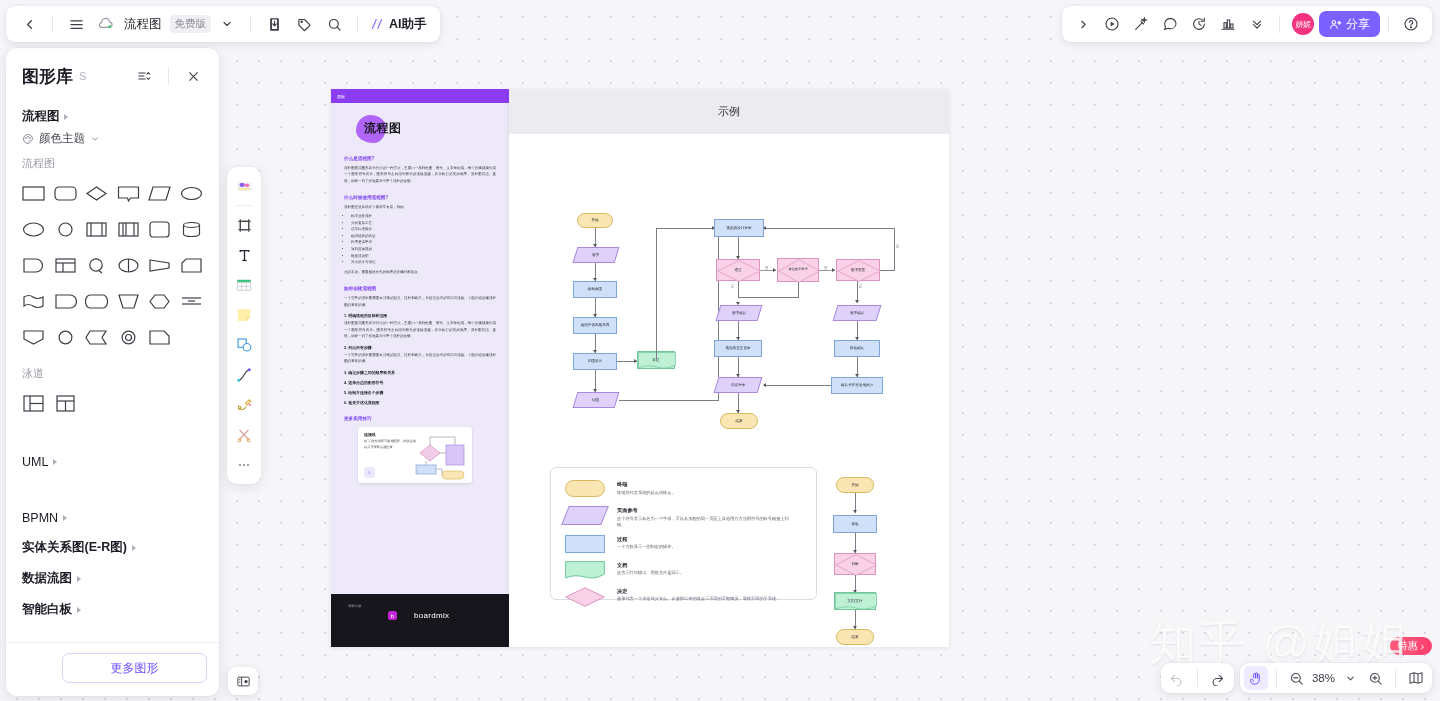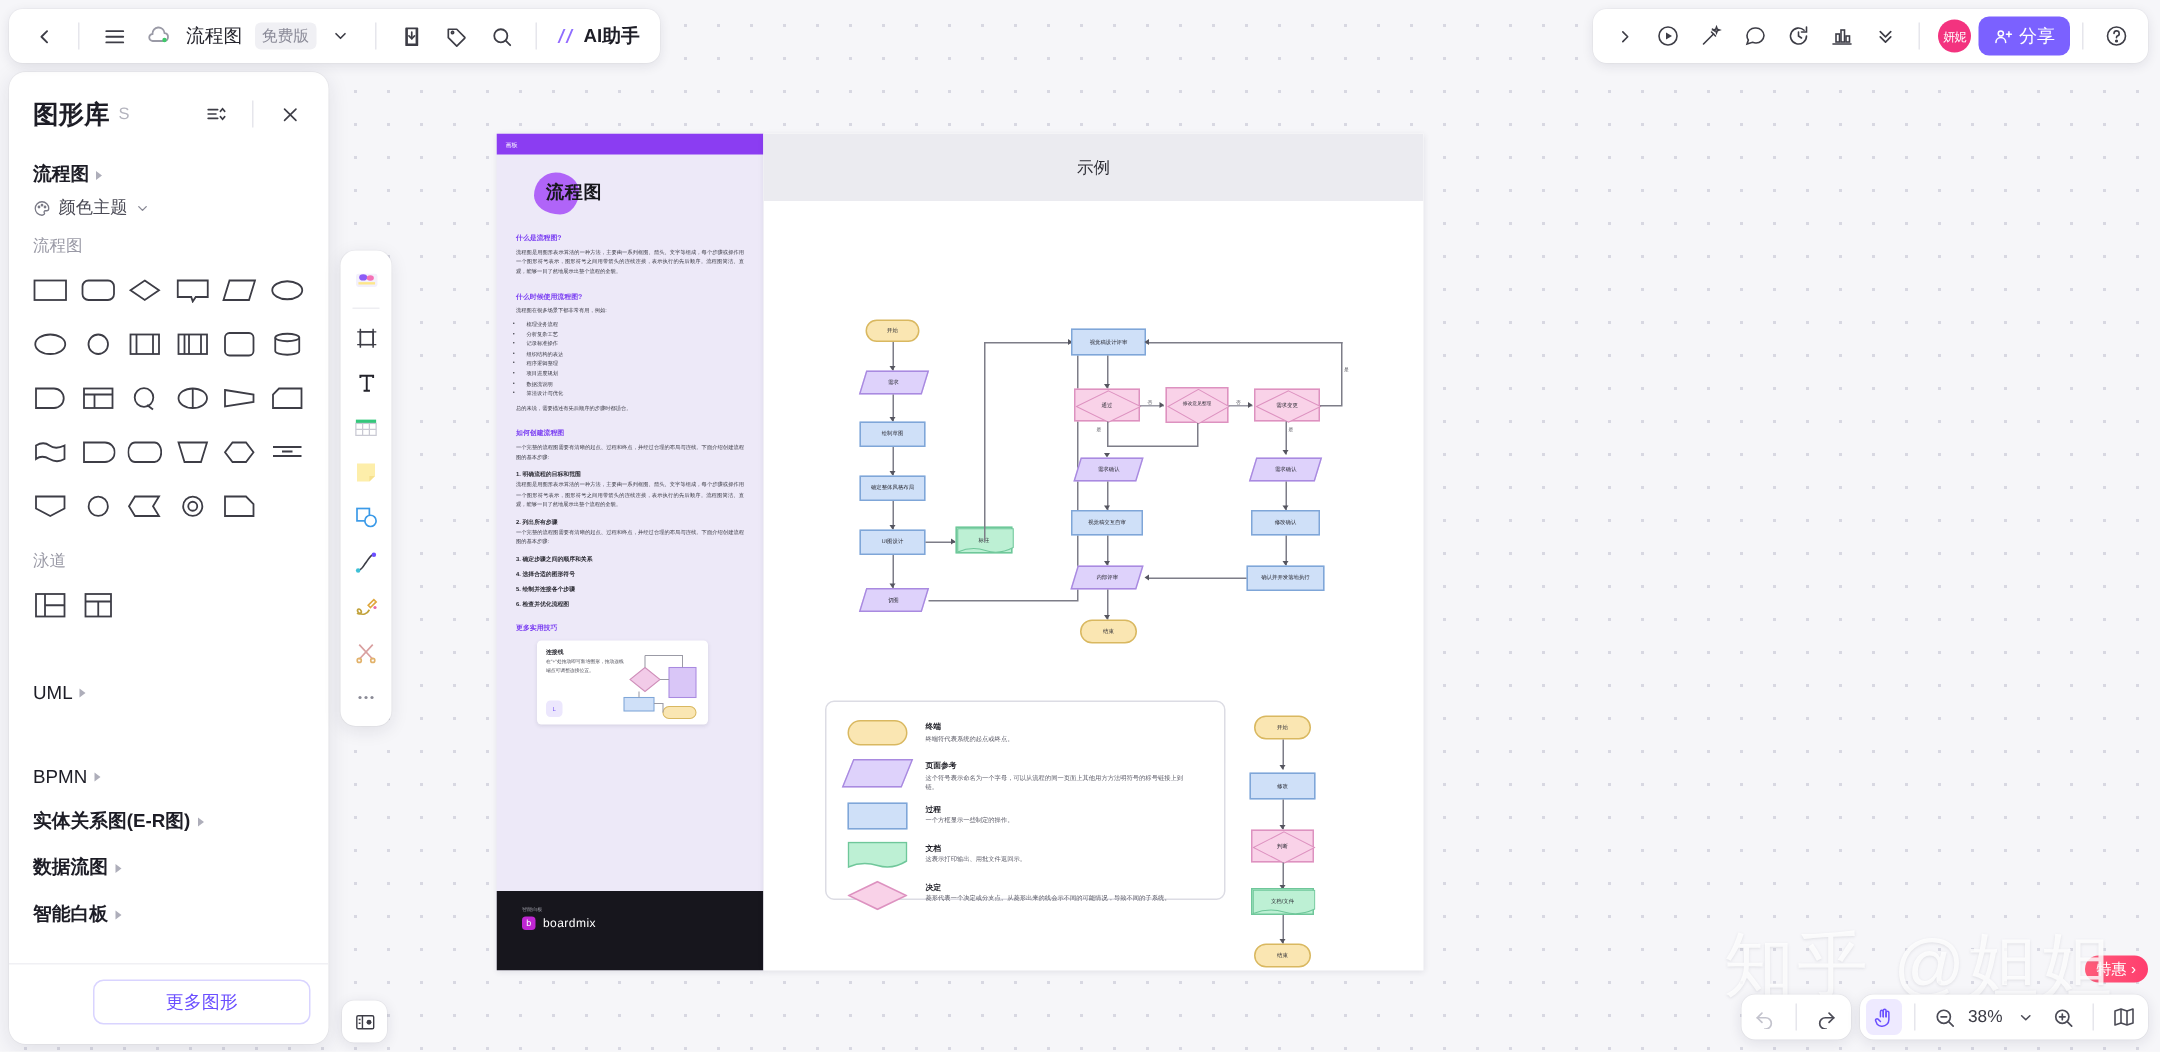--- a/index.html
+++ b/index.html
@@ -210,21 +210,21 @@
   .tip-badge {
     position: absolute; left: 6px; bottom: 5px; width: 11px; height: 11px;
     background: #ece7fd; border-radius: 3px; color: #7b5cf5;
     font-size: 4px; display: flex; align-items: center; justify-content: center;
   }
   .doc-foot {
     position: absolute; left: 0; bottom: 0; width: 100%; height: 53px;
     background: #17161d; padding: 10px 0 0 17px;
   }
   .doc-foot-sub { font-size: 3.4px; color: #9c9ca6; }
-  .doc-brand { display: flex; align-items: center; gap: 5px; margin-top: 3px; }
+  .doc-brand { display: flex; align-items: center; gap: 17px; margin-top: 3px; margin-left: 40px; }
   .doc-brand-mark {
     width: 9px; height: 9px; border-radius: 2.5px; background: #c026d3;
     color: #fff; font-size: 6px; display: flex; align-items: center; justify-content: center;
   }
   .doc-brand-name { font-size: 8px; color: #fff; letter-spacing: .3px; }
 
   
   .ex-card {
     position: absolute; left: 509px; top: 89px; width: 440px; height: 558px;
     background: #fff; box-shadow: 0 1px 4px rgba(40,40,70,.10); z-index: 10;

